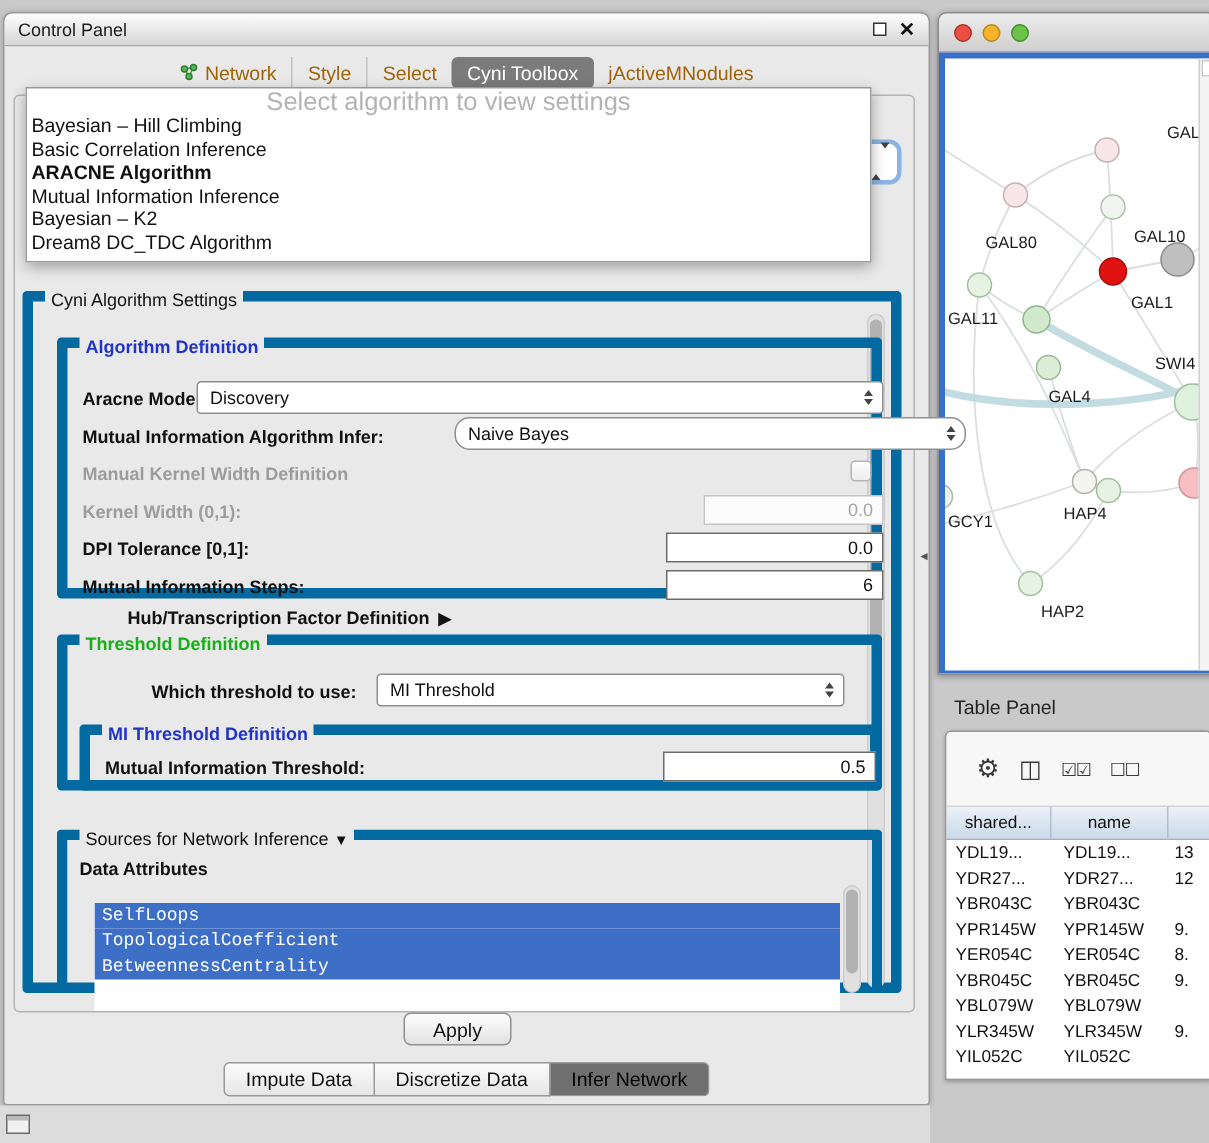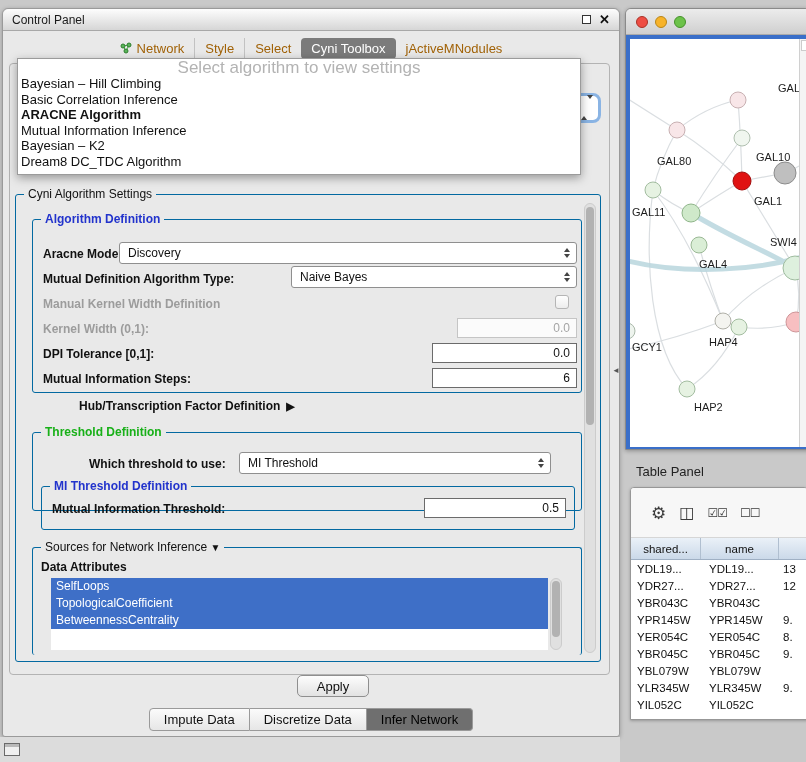--- a/index.html
+++ b/index.html
@@ -25,21 +25,21 @@
   .tab.sel { background:#7b7b7b; color:#fff; border-radius:4px; border-left:none;align-items:flex-end; }
   .tab.sel + .tab { border-left:none; }
 
   .cp-inner { position:absolute; left:6px; top:54px; width:601px; height:612px;
         border:1px solid #b3b3b3; border-radius:4px; background:#e9e9e9; z-index:1; }
 
   .combo-fragment { position:absolute; left:558px; top:84px; width:40px; height:30px; z-index:4;
         border:3px solid #8ab4e4; border-radius:8px; background:#fff; display:flex; align-items:center; justify-content:flex-end; padding-right:5px; }
 
   
-  .grp { position:absolute; border:1px solid #0369a1; border-radius:3px; z-index:2; }
+  .grp { position:absolute; border:7px solid #0369a1; border-radius:3px; z-index:2; }
   .legend { position:absolute; top:-8px; left:8px; background:#e9e9e9; padding:0 4px; font-size:12px; white-space:nowrap; }
   .legend.blue { color:#2233cc; font-weight:bold; }
   .legend.green { color:#18b018; font-weight:bold; }
 
   .lbl { position:absolute; font-size:12px; font-weight:bold; color:#111; white-space:nowrap; }
   .lbl.dis { color:#9c9c9c; }
 
   .combo { position:absolute; background:#fff; border:1px solid #8f8f8f; border-radius:3px; height:22px;
         display:flex; align-items:center; font-size:12px; padding-left:8px; }
   .combo .arrows { margin-left:auto; margin-right:6px; display:flex; flex-direction:column; gap:2px; }
@@ -57,21 +57,21 @@
   .tri-down-g { font-size:10px; color:#111; }
 
   .attr-list { position:absolute; background:#fff; overflow:hidden; }
   .attr-item { height:17px; line-height:17px; font-size:12px; padding-left:5px; color:#fff; background:#3e6fc7; }
 
   .sb-track { position:absolute; background:#e0e0e0; border:1px solid #cccccc; border-radius:7px; }
   .sb-thumb { position:absolute; background:#b2b2b2; border-radius:6px; left:1px; right:1px; }
 
   .apply-btn { position:absolute; left:266px; top:666px; width:72px; height:22px; border:1px solid #8f8f8f;
         border-radius:5px; background:linear-gradient(#fdfdfd,#e2e2e2); font-size:13px;
-        display:flex; align-items:center; justify-content:center; z-index:3;margin-left:28px; }
+        display:flex; align-items:center; justify-content:center; z-index:3; }
 
   .btabs { position:absolute; left:0; width:100%; top:699px; display:flex; justify-content:center; z-index:3; }
   .btab { border:1px solid #9a9a9a; border-left:none; padding:3px 14px; font-size:13px;
         background:linear-gradient(#fbfbfb,#e6e6e6); color:#111; }
   .btab:first-child { border-left:1px solid #9a9a9a; border-radius:4px 0 0 4px; }
   .btab:last-child { border-radius:0 4px 4px 0; }
   .btab.sel { background:#6f6f6f; color:#000000; }
 
   
   .popup { position:absolute; left:14px; top:49px; width:564px; background:#fff; border:1px solid #9b9b9b;
@@ -172,22 +172,22 @@
 
         <span class="lbl" style="left:10px; top:27px;">Aracne Mode:</span>
         <div class="combo" style="left:86px; top:22px; width:458px;">
           <span>Discovery</span>
           <span class="arrows">
               <span class="tri-up"></span>
               <span class="tri-dn"></span>
             </span>
         </div>
 
-        <span class="lbl" style="left:10px; top:52px;">Mutual Definition Algorithm Type:</span>
-        <div class="combo" style="left:258px; top:46px; width:286px;">
+        <span class="lbl" style="left:10px; top:52px;">Mutual Information Algorithm Infer:</span>
+        <div class="combo" style="left:258px; top:46px; width:341px;border-radius:10px;">
           <span>Naive Bayes</span>
           <span class="arrows">
               <span class="tri-up"></span>
               <span class="tri-dn"></span>
             </span>
         </div>
 
         <span class="lbl dis" style="left:10px; top:77px;">Manual Kernel Width Definition</span>
         <span class="checkbox" style="left:522px; top:75px;"></span>
 
@@ -205,21 +205,21 @@
         <div class="field" style="left:399px; top:148px; width:145px;">
           <span>6</span>
         </div>
       </div>
 
       <div class="expander" style="left:22px; top:204px;">
         <span>Hub/Transcription Factor Definition</span>
         <span class="tri-right">▶</span>
       </div>
 
-      <div class="grp" style="left:16px; top:237px; width:550px; height:79px;">
+      <div class="grp" style="left:16px; top:222px; width:550px; height:104px;">
         <span class="legend green">Threshold Definition</span>
 
         <span class="lbl" style="left:56px; top:24px;">Which threshold to use:</span>
         <div class="combo" style="left:206px; top:19px; width:312px;">
           <span>MI Threshold</span>
           <span class="arrows">
               <span class="tri-up"></span>
               <span class="tri-dn"></span>
             </span>
         </div>
@@ -232,21 +232,21 @@
           </div>
         </div>
       </div>
 
       <div class="grp" style="left:16px; top:352px; width:550px; height:108px; border-bottom:none;">
         <span class="legend" style="font-weight:normal;">
           <span>Sources for Network Inference</span>
           <span class="tri-down-g">▼</span>
         </span>
         <span class="lbl" style="left:8px; top:12px;">Data Attributes</span>
-        <div class="attr-list" style="left:18px; top:30px; width:497px; height:72px;">
+        <div class="attr-list" style="left:18px; top:42px; width:497px; height:72px;font-family:Liberation Mono, monospace;">
           <div class="attr-item">SelfLoops</div>
           <div class="attr-item">TopologicalCoefficient</div>
           <div class="attr-item">BetweennessCentrality</div>
         </div>
         <div class="sb-track" style="left:517px; top:30px; width:12px; height:72px;">
           <div class="sb-thumb" style="top:2px; height:56px;"></div>
         </div>
       </div>
 
       <div class="sb-track" style="right:4px; top:8px; width:12px; height:450px;">

